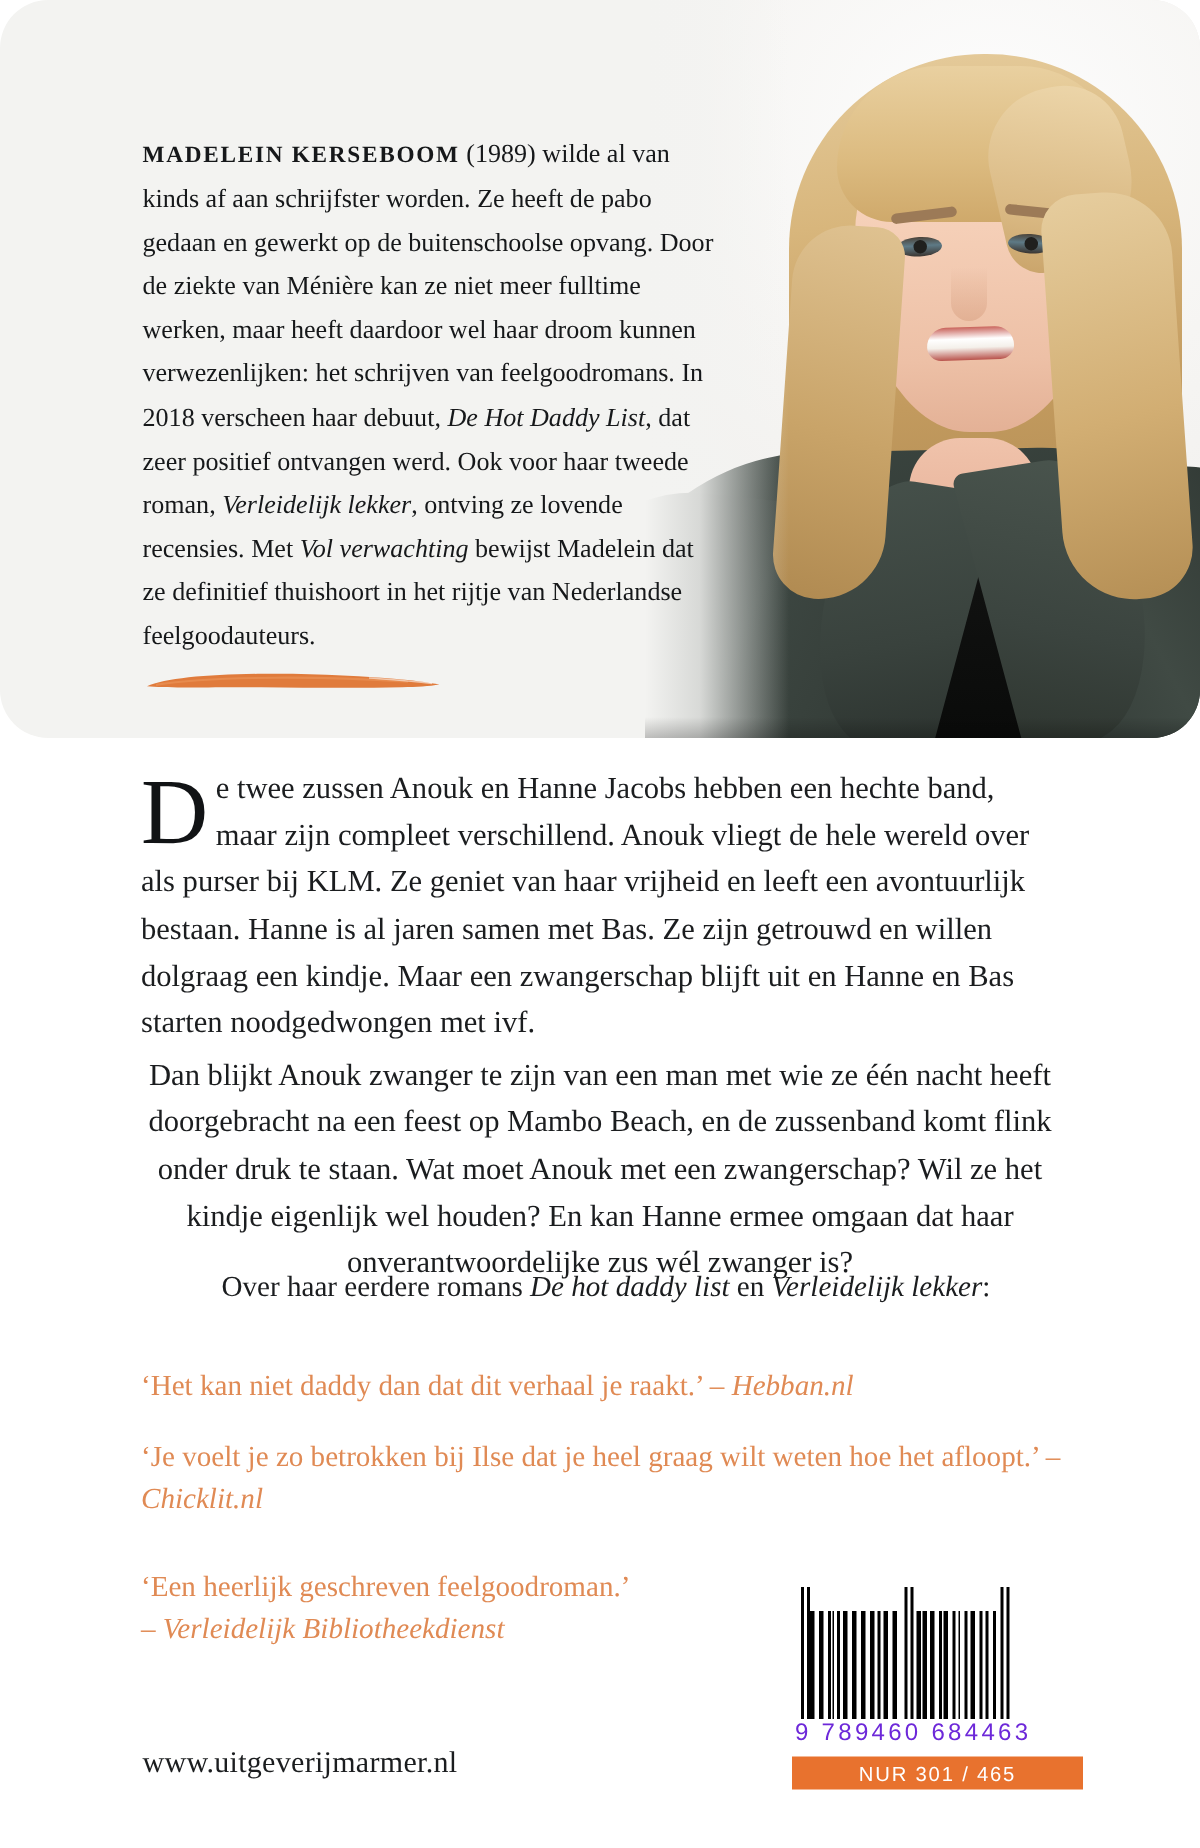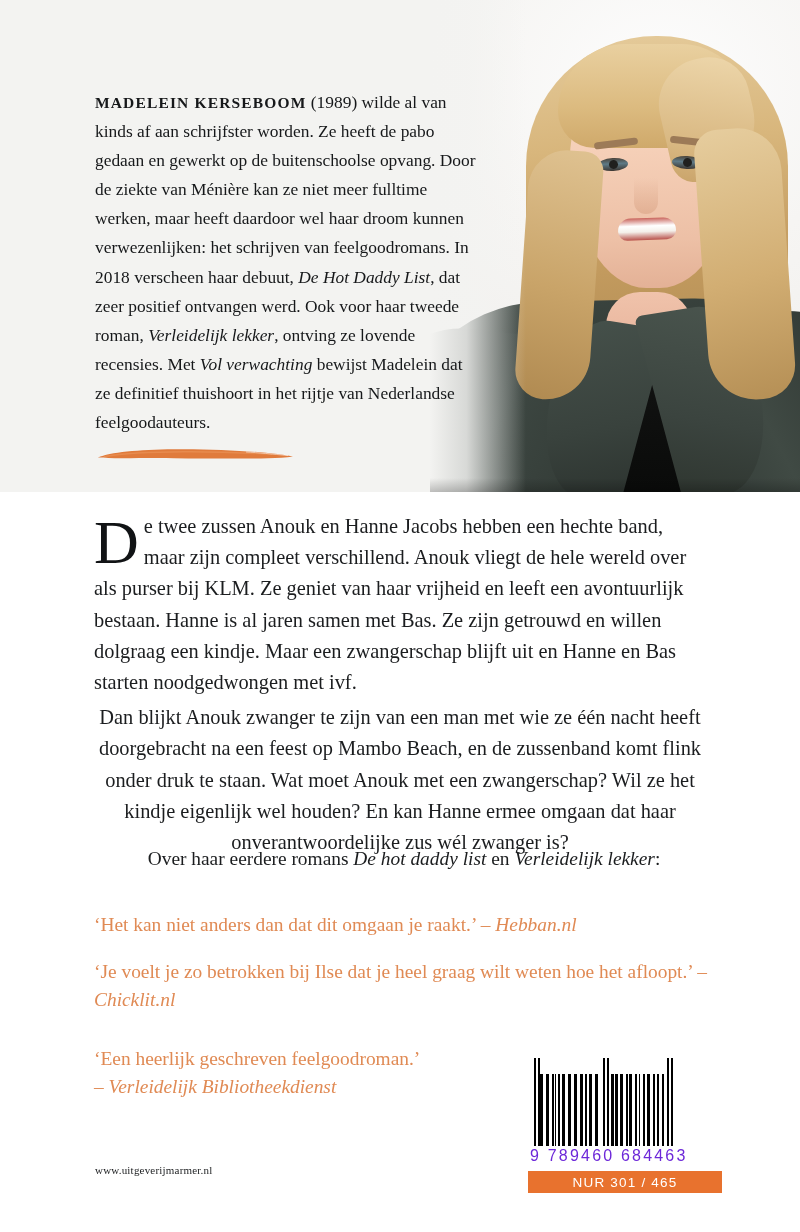--- a/index.html
+++ b/index.html
@@ -10,20 +10,21 @@
     color:#1a1a1a;
     overflow:hidden;
     position:relative;
   }
 
   
   #top-panel {
     position:absolute; left:0; top:0; width:800px; height:492px;
     background:#f3f3f1;
     overflow:hidden;
+    border-radius:32px;
   }
 
   
   #author-photo {
     position:absolute; right:0; top:0; width:370px; height:492px;
     overflow:hidden;
     background:
       radial-gradient(ellipse 330px 300px at 62% 18%, #fdfdfd 0%, #f6f5f3 60%, #f2f1ef 100%),
       #f4f3f1;
   }
@@ -204,21 +205,21 @@
   #nur-banner {
     margin-top:6px; width:194px; height:22px;
     background:#e8722e;
     display:flex; align-items:center; justify-content:center;
     font-family:"Liberation Sans","DejaVu Sans",sans-serif;
     font-size:13.5px; letter-spacing:1.2px; color:#ffffff;
   }
 
   #publisher-url {
     position:absolute; left:95px; top:1164px;
-    font-size:11px; color:#1b1d1f; letter-spacing:0.2px;
+    font-size:20px; color:#1b1d1f; letter-spacing:0.2px;
   }
 </style>
 </head>
 <body>
 
 <div id="top-panel">
 
   <div id="author-photo">
     <div class="hair-back"></div>
     <div class="jacket"></div>
@@ -266,21 +267,21 @@
       <span class="dropcap">D</span><span>e twee zussen Anouk en Hanne Jacobs hebben een hechte band, maar zijn compleet verschillend. Anouk vliegt de hele wereld over als purser bij KLM. Ze geniet van haar vrijheid en leeft een avontuurlijk bestaan. Hanne is al jaren samen met Bas. Ze zijn getrouwd en willen dolgraag een kindje. Maar een zwangerschap blijft uit en Hanne en Bas starten noodgedwongen met ivf.</span>
     </p>
     <p class="para2">Dan blijkt Anouk zwanger te zijn van een man met wie ze één nacht heeft doorgebracht na een feest op Mambo Beach, en de zussenband komt flink onder druk te staan. Wat moet Anouk met een zwangerschap? Wil ze het kindje eigenlijk wel houden? En kan Hanne ermee omgaan dat haar onverantwoordelijke zus wél zwanger is?</p>
   </div>
 
   <p id="romans-line">
     <span>Over haar eerdere romans </span><i>De hot daddy list</i><span> en </span><i>Verleidelijk lekker</i><span>:</span>
   </p>
 
   <p class="quote" id="quote-1">
-    <span>‘Het kan niet anders dan dat dit omgaan je raakt.’ – </span><i>Hebban.nl</i>
+    <span>‘Het kan niet daddy dan dat dit verhaal je raakt.’ – </span><i>Hebban.nl</i>
   </p>
 
   <p class="quote" id="quote-2">
     <span>‘Je voelt je zo betrokken bij Ilse dat je heel graag wilt weten hoe het afloopt.’ – </span><i>Chicklit.nl</i>
   </p>
 
   <p class="quote" id="quote-3">
     <span>‘Een heerlijk geschreven feelgoodroman.’</span><br><i>– Verleidelijk Bibliotheekdienst</i>
   </p>
 </div>

